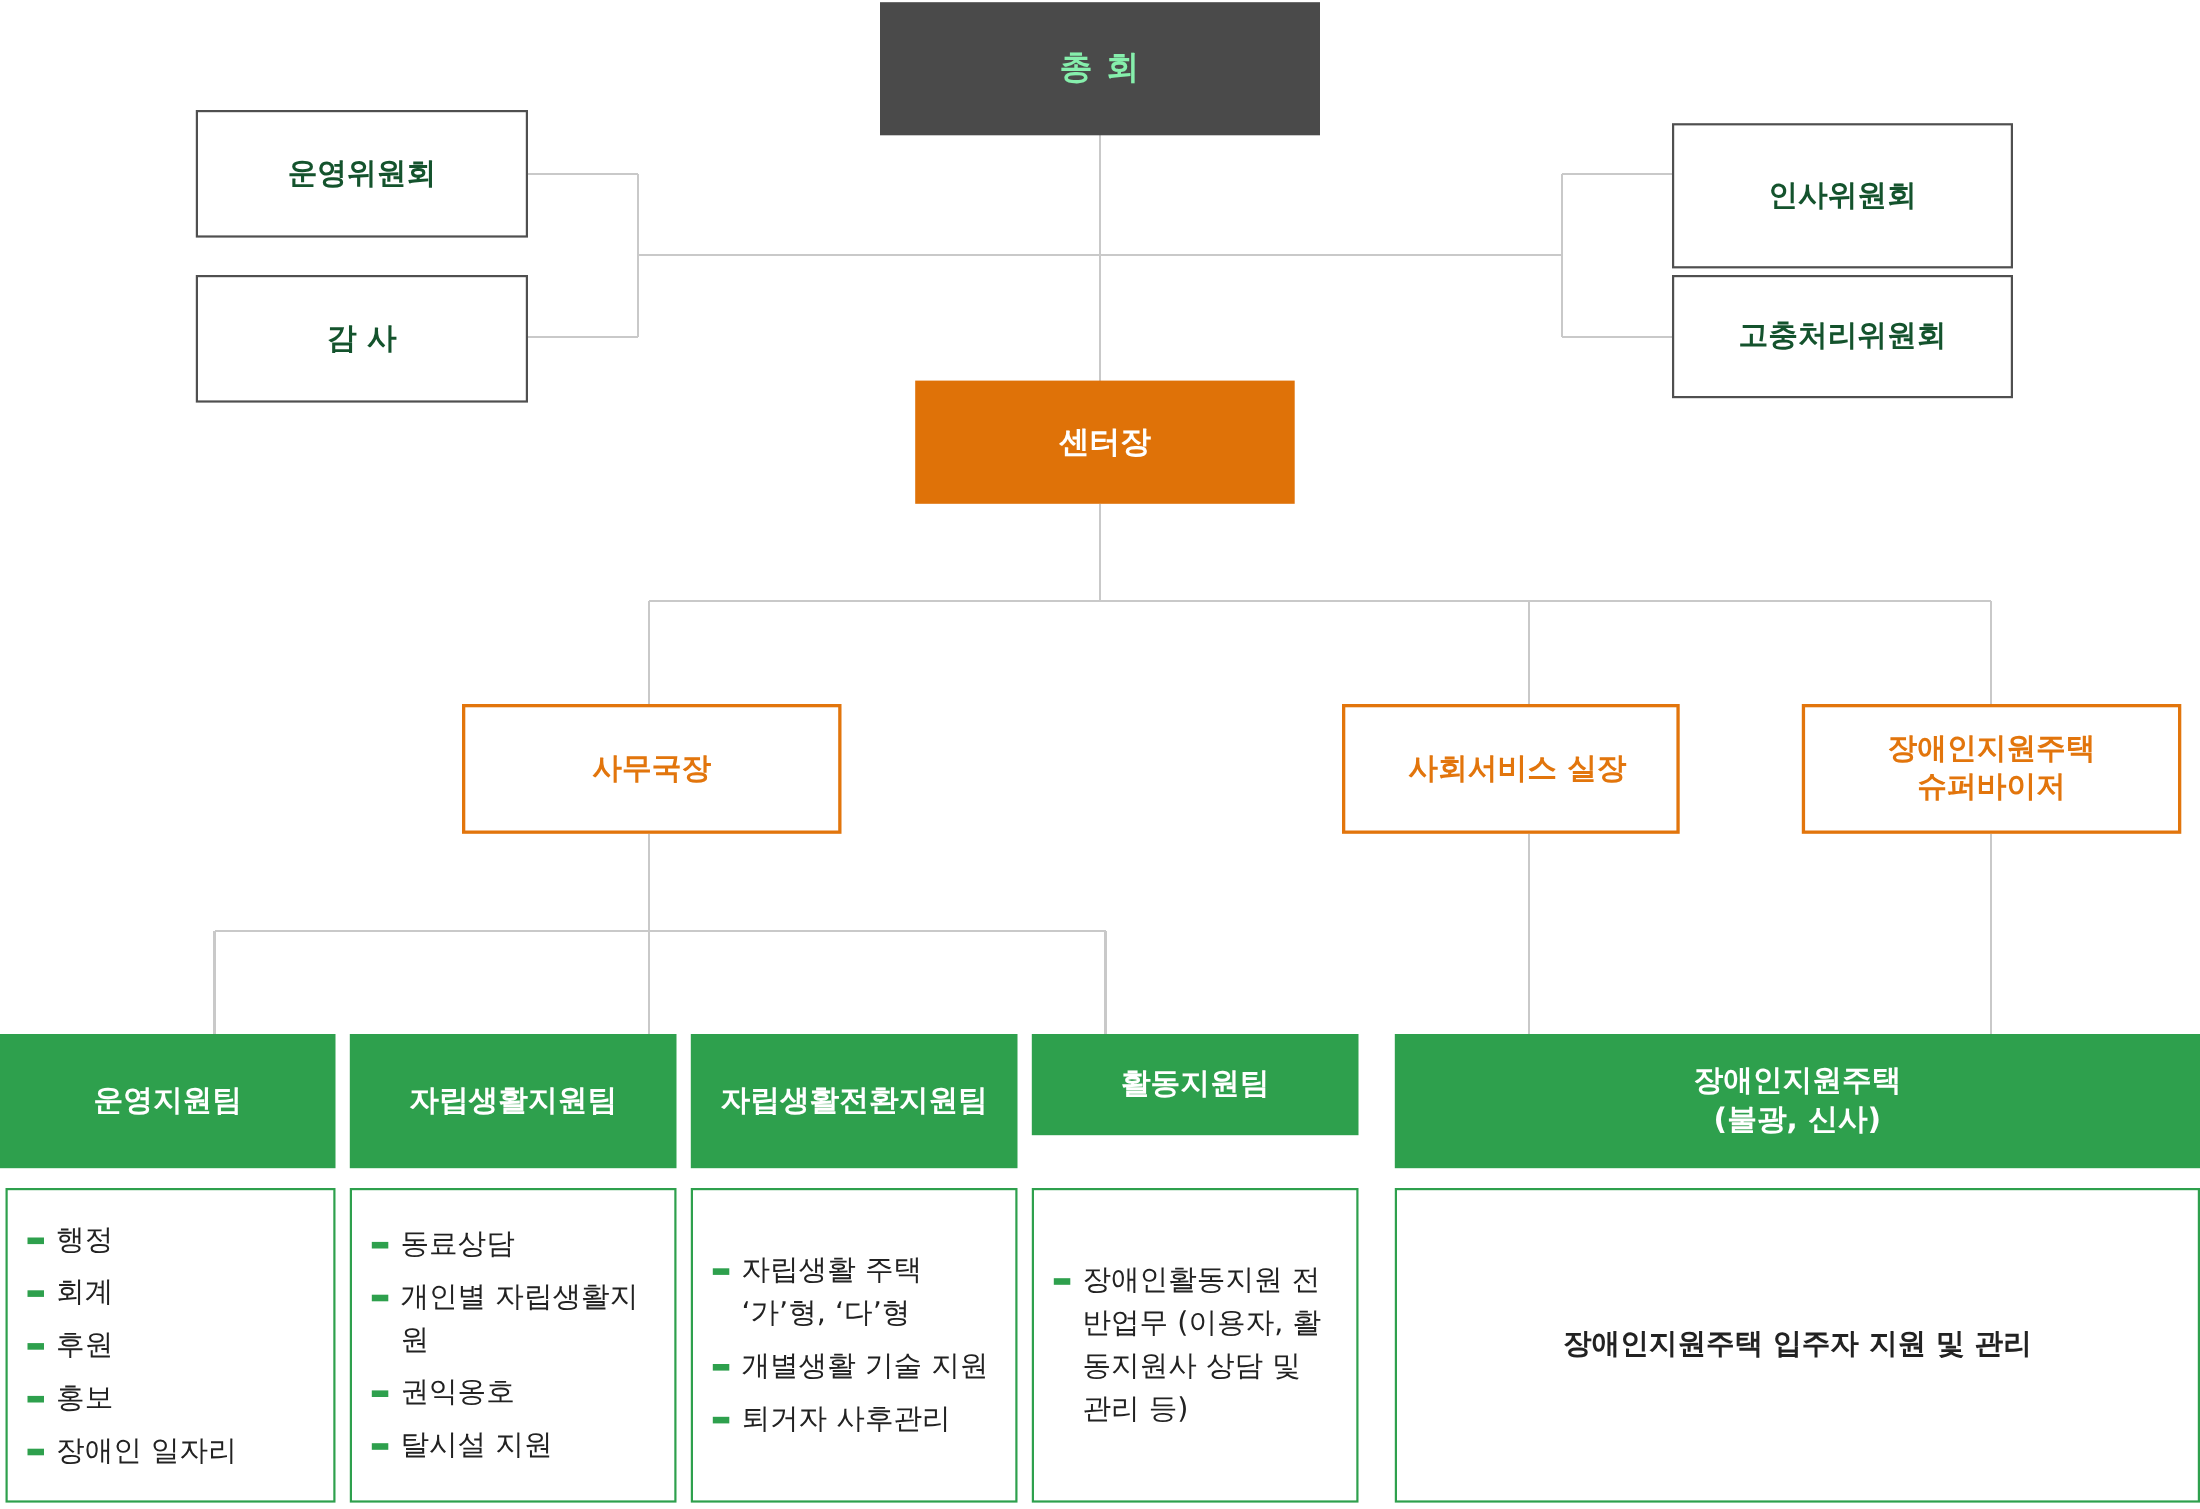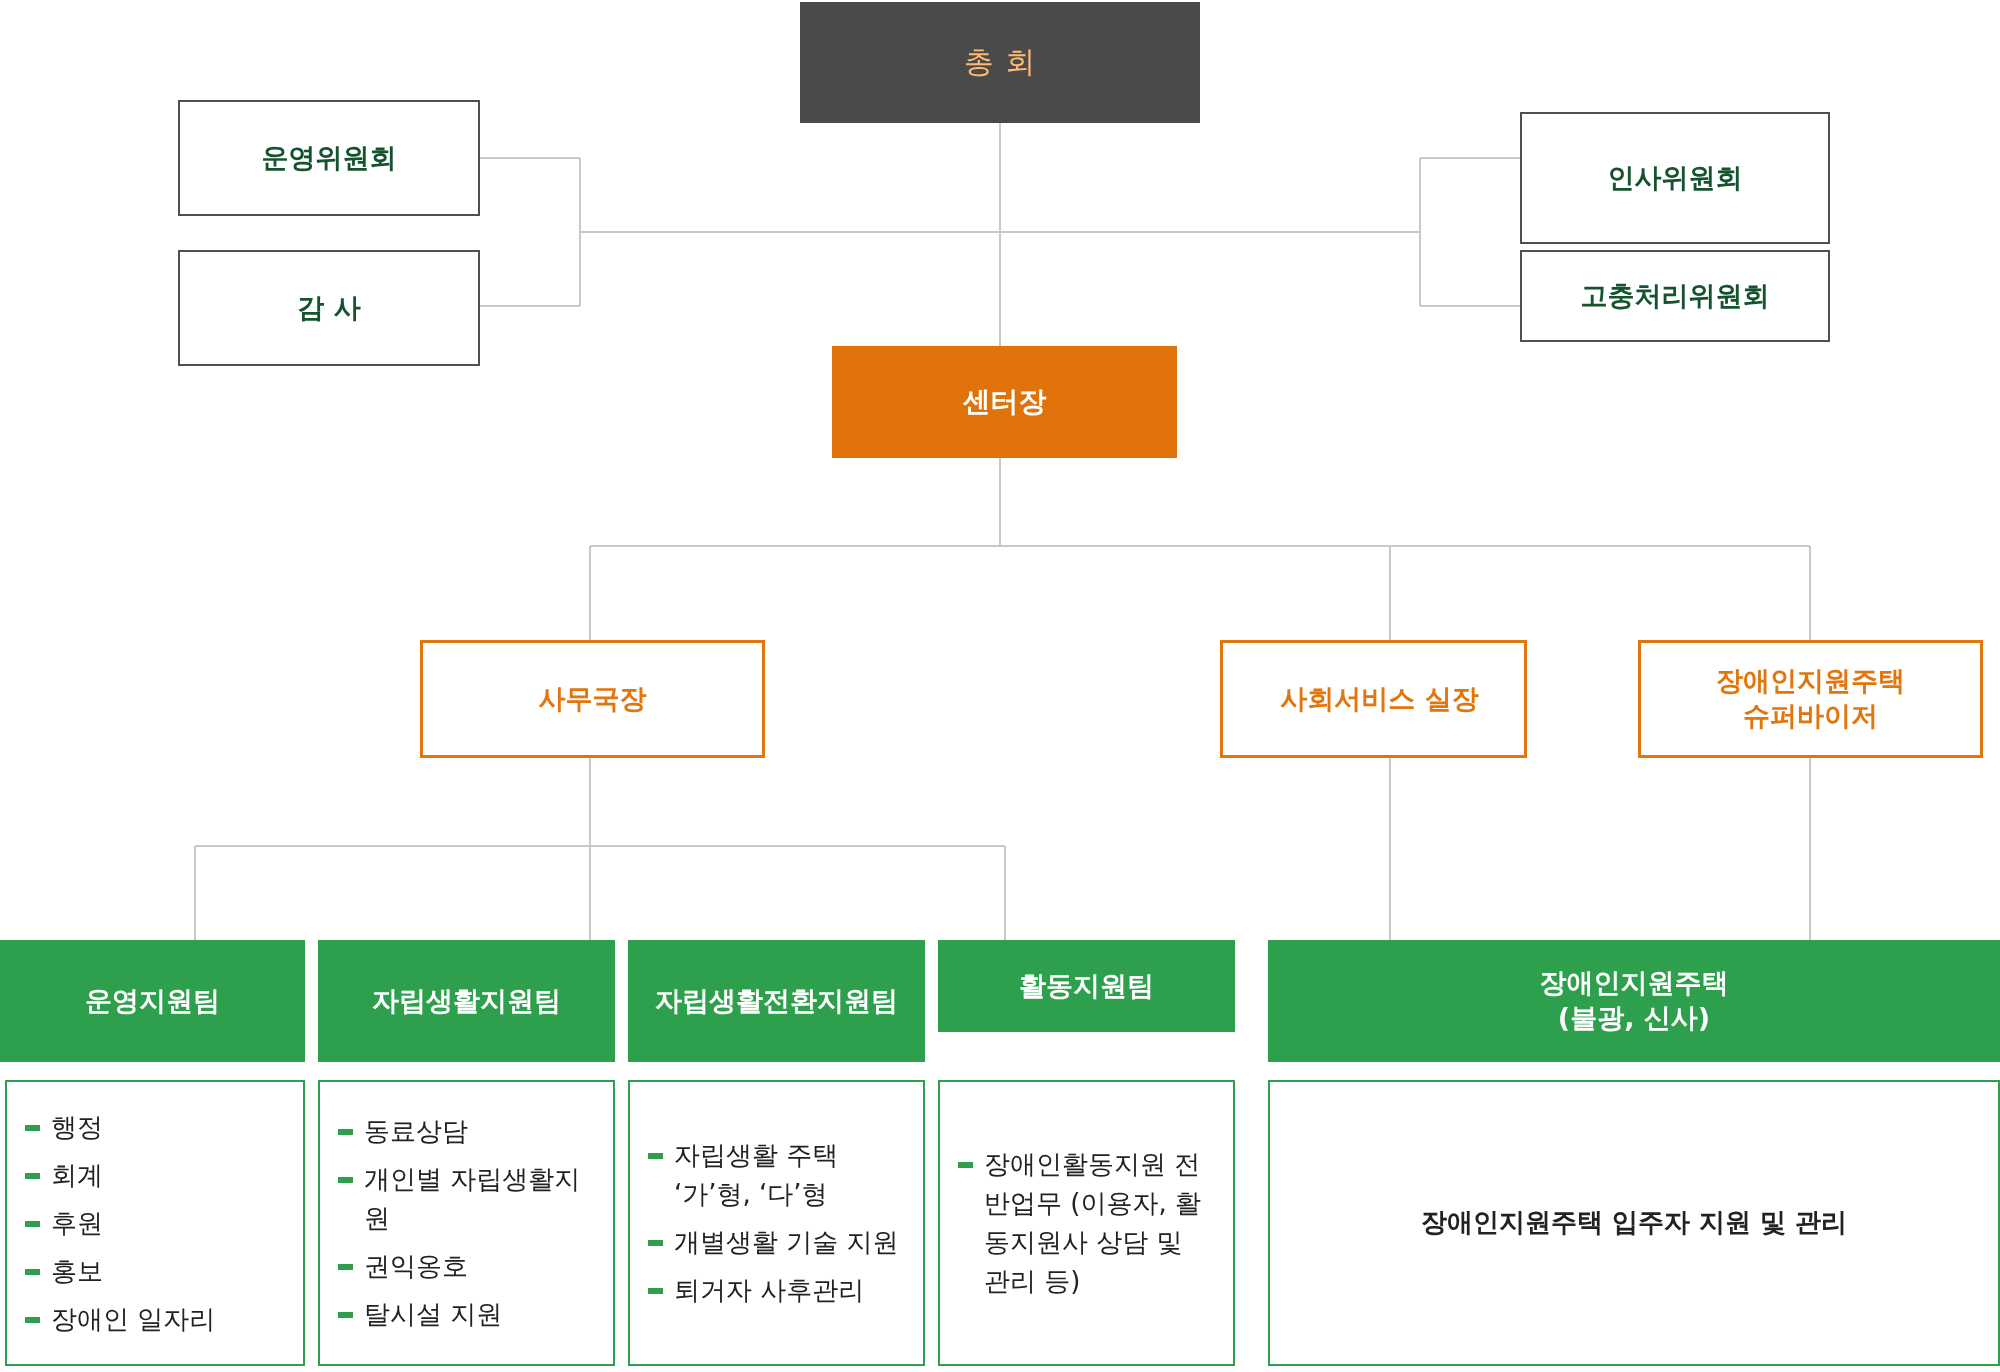--- a/index.html
+++ b/index.html
@@ -32,23 +32,23 @@
     display: flex;
     align-items: center;
     justify-content: center;
     text-align: center;
     line-height: 1.28;
   }
 
   
   .node-assembly {
     background: #4a4a4a;
-    color: #fdba74;
+    color: #86efac;
     font-size: 30px;
-    font-weight: normal;
+    font-weight: bold;
     letter-spacing: 1px;
   }
 
   
   .node-committee {
     background: #ffffff;
     border: 2px solid #4f4f4f;
     color: #14532d;
     font-size: 27px;
     font-weight: bold;
@@ -161,21 +161,21 @@
       <line x1="1810" y1="758" x2="1810" y2="940"></line>
     </g>
   </svg>
 
   <div class="node node-assembly" style="left:800px; top:2px; width:400px; height:121px;">총 회</div>
 
   <div class="node node-committee" style="left:178px; top:100px; width:302px; height:116px;">운영위원회</div>
   <div class="node node-committee" style="left:178px; top:250px; width:302px; height:116px;">감 사</div>
 
   <div class="node node-committee" style="left:1520px; top:112px; width:310px; height:132px;">인사위원회</div>
-  <div class="node node-committee" style="left:1520px; top:250px; width:310px; height:92px;">고충처리위원회</div>
+  <div class="node node-committee" style="left:1520px; top:250px; width:310px; height:112px;">고충처리위원회</div>
 
   <div class="node node-director" style="left:832px; top:346px; width:345px; height:112px;">센터장</div>
 
   <div class="node node-manager" style="left:420px; top:640px; width:345px; height:118px;">사무국장</div>
 
   <div class="node node-manager" style="left:1220px; top:640px; width:307px; height:118px;padding-left:12px;">사회서비스 실장</div>
 
   <div class="node node-manager" style="left:1638px; top:640px; width:345px; height:118px;">
     <div>
       <div>장애인지원주택</div>

